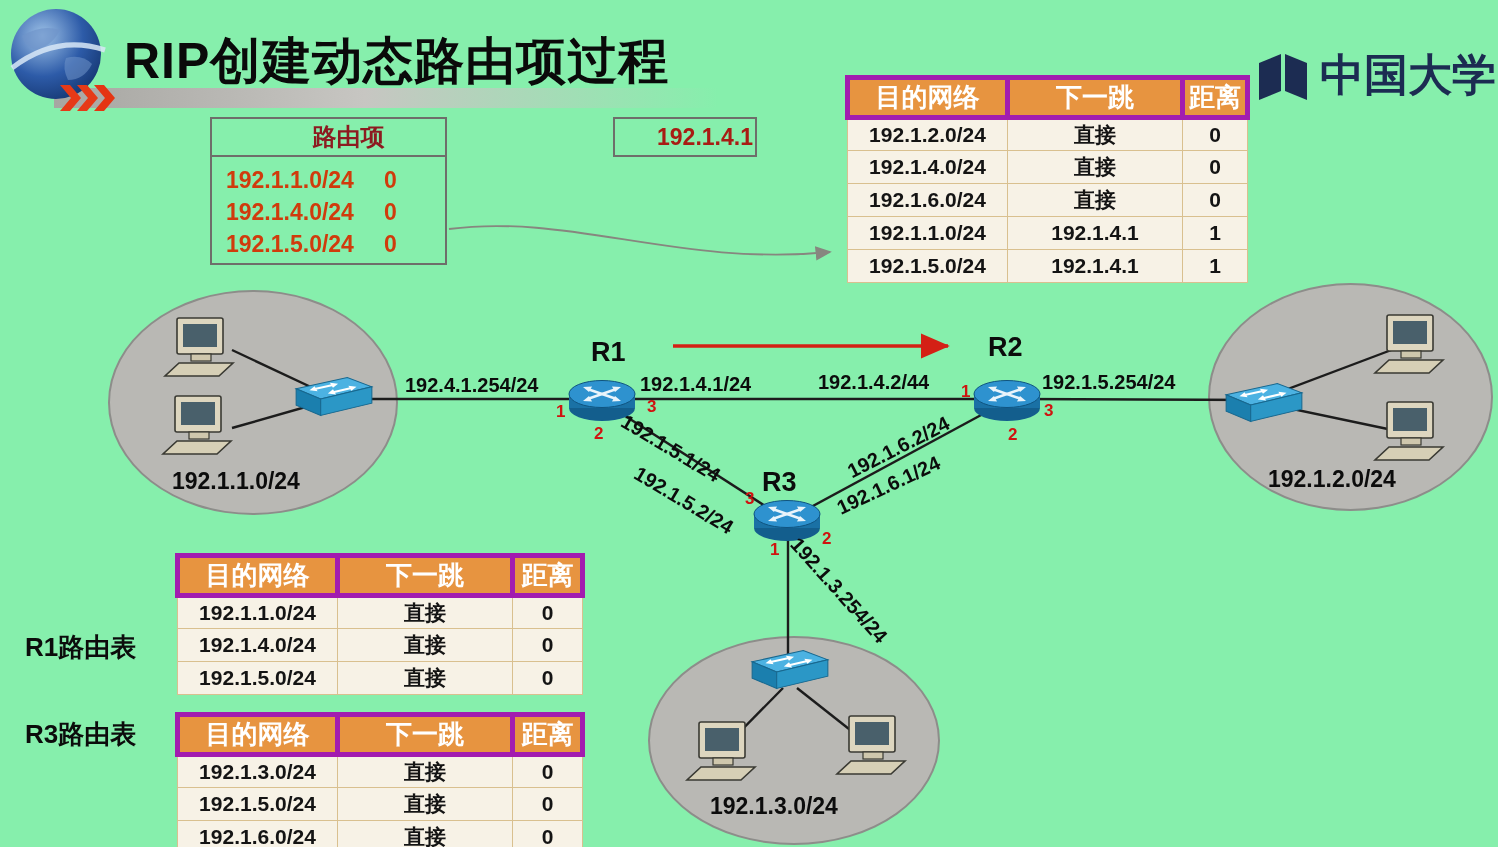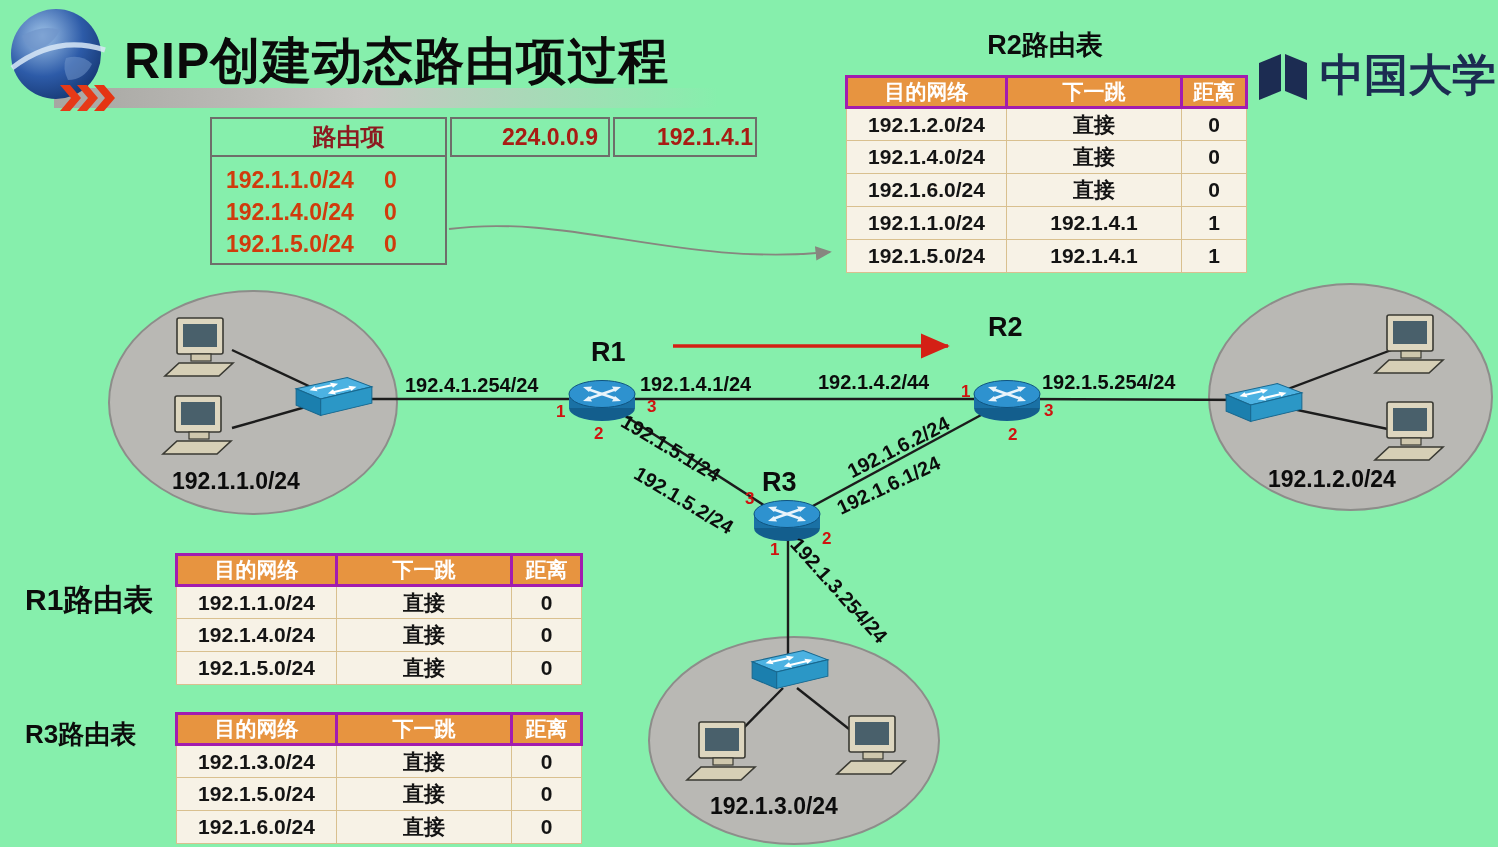--- a/index.html
+++ b/index.html
@@ -20,21 +20,21 @@
   .page-title { position:absolute; left:124px; top:28px; z-index:4; font-size:50px; font-weight:900; color:#0a0a0a; letter-spacing:1px; white-space:nowrap; }
   .title-bar { position:absolute; left:54px; top:88px; width:692px; height:20px; z-index:3;
                background:linear-gradient(90deg,#a7a6a2,#c7c6c2 45%,rgba(216,215,210,0) 96%); }
   .chevrons { position:absolute; left:60px; top:85px; z-index:4; }
 
   .brand { position:absolute; left:1256px; top:46px; z-index:4; display:flex; align-items:center; gap:10px; white-space:nowrap; }
   .brand-text { font-size:44px; font-weight:bold; color:#1c2c52; }
 
   .tbl-title { position:absolute; z-index:4; font-weight:bold; color:#0c0c0c; white-space:nowrap; }
   .rtable { position:absolute; z-index:4; border-collapse:collapse; table-layout:fixed; }
-  .rtable th { background:#e79440; color:#ffffff; font-size:21px; font-weight:bold; height:31px; border:3px solid #a21caf;margin-left:26px; }
+  .rtable th { background:#e79440; color:#ffffff; font-size:26px; font-weight:bold; height:31px; border:5px solid #a21caf;margin-left:26px; }
   .rtable td { background:#f7f2e6; color:#141414; font-size:21px; font-weight:bold; text-align:center; height:33px; border:1px solid #d9c08f; }
 
   .msg-box { position:absolute; z-index:4; border:2px solid #6e6e6a; }
   .msg-head { display:flex; align-items:center; justify-content:center; font-weight:bold;padding-left:40px; }
   .msg-entries { padding:7px 0 0 14px; }
   .msg-entry { display:flex; gap:30px; font-size:23px; font-weight:bold; color:#d03b0c; line-height:32px; white-space:nowrap; }
 </style>
 </head>
 <body>
 
@@ -139,42 +139,38 @@
     <svg width="54" height="50" viewBox="0 0 54 50">
       <polygon points="3,12 25,3 25,40 3,49" fill="#1c2c52"></polygon>
       <polygon points="29,3 51,12 51,49 29,40" fill="#1c2c52"></polygon>
     </svg>
     <span class="brand-text">中国大学M</span>
   </div>
 
   <div class="msg-box msg-head" style="left:210px;top:117px;width:237px;height:40px;color:#8c1b20;font-size:24px">
     <span>路由项</span>
   </div>
-  <div class="msg-box msg-head" style="left:450px;top:117px;width:160px;height:40px;color:#a81c14;font-size:23px">
-    <span>224.0.0.9</span>
-  </div>
   <div class="msg-box msg-head" style="left:613px;top:117px;width:144px;height:40px;color:#a81c14;font-size:23px">
     <span>192.1.4.1</span>
   </div>
   <div class="msg-box msg-entries" style="left:210px;top:155px;width:237px;height:110px">
     <div class="msg-entry">
       <span>192.1.1.0/24</span>
         <span>0</span>
     </div>
     <div class="msg-entry">
       <span>192.1.4.0/24</span>
         <span>0</span>
     </div>
     <div class="msg-entry">
       <span>192.1.5.0/24</span>
         <span>0</span>
     </div>
   </div>
 
-  <div class="tbl-title" style="left:845px;top:27px;width:400px;text-align:center;font-size:27px">R2路由表</div>
   <table class="rtable" style="left:845px;top:75px;width:400px">
     <colgroup>
         <col style="width:160px">
         <col style="width:175px">
         <col style="width:65px">
       </colgroup>
     <tbody>
       <tr>
         <th>目的网络</th>
         <th>下一跳</th>
@@ -201,21 +197,21 @@
         <td>1</td>
       </tr>
       <tr>
         <td>192.1.5.0/24</td>
         <td>192.1.4.1</td>
         <td>1</td>
       </tr>
     </tbody>
   </table>
 
-  <div class="tbl-title" style="left:25px;top:580px;font-size:30px">R1路由表</div>
+  <div class="tbl-title" style="left:25px;top:630px;font-size:26px">R1路由表</div>
   <table class="rtable" style="left:175px;top:553px;width:405px">
     <colgroup>
         <col style="width:160px">
         <col style="width:175px">
         <col style="width:70px">
       </colgroup>
     <tbody>
       <tr>
         <th>目的网络</th>
         <th>下一跳</th>
@@ -304,21 +300,21 @@
       <use href="#ic-switch"></use>
     </svg>
   <svg class="icon" style="left:682px;top:720px" width="82" height="64">
       <use href="#ic-computer"></use>
     </svg>
   <svg class="icon" style="left:832px;top:714px" width="82" height="64">
       <use href="#ic-computer"></use>
     </svg>
 
   <div class="lbl rname" style="left:591px;top:337px">R1</div>
-  <div class="lbl rname" style="left:988px;top:312px">R2</div>
+  <div class="lbl rname" style="left:988px;top:332px">R2</div>
   <div class="lbl rname" style="left:762px;top:467px">R3</div>
 
   <div class="port" style="left:556px;top:402px">1</div>
   <div class="port" style="left:594px;top:424px">2</div>
   <div class="port" style="left:647px;top:397px">3</div>
   <div class="port" style="left:961px;top:382px">1</div>
   <div class="port" style="left:1008px;top:425px">2</div>
   <div class="port" style="left:1044px;top:401px">3</div>
   <div class="port" style="left:745px;top:489px">3</div>
   <div class="port" style="left:770px;top:540px">1</div>

